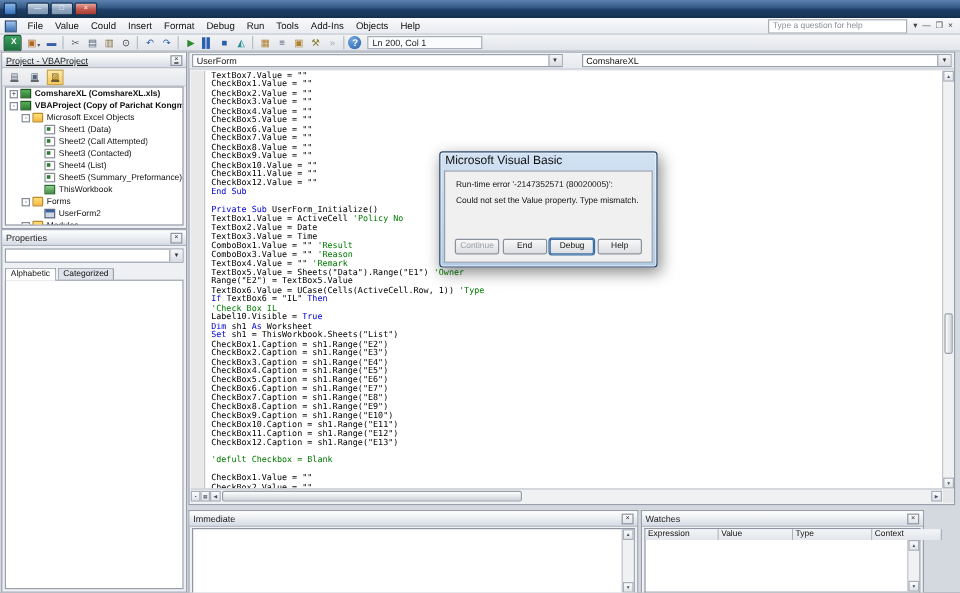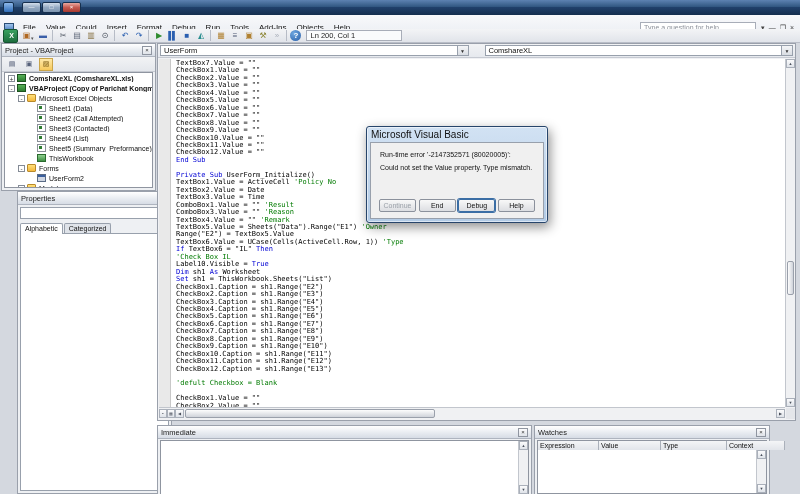--- a/index.html
+++ b/index.html
@@ -12,21 +12,21 @@
   .app-icon{width:9px;height:9px;flex:none;background:linear-gradient(#8db8ea,#2f6db8);
     border:1px solid #14304f;border-radius:2px;margin-right:4px;}
   .title-text{color:#fff;font-size:8px;white-space:nowrap;overflow:hidden;flex:1;
     text-shadow:0 1px 1px rgba(0,0,0,.65);}
   .win-btns{display:flex;gap:1px;margin-left:4px;}
   .wbtn{width:19px;height:11px;box-sizing:border-box;border:1px solid #17304e;border-radius:2px;
     background:linear-gradient(#d3deeb,#93a9c2 50%,#7e96b0);color:#fff;font-size:6px;
     line-height:9px;text-align:center;}
   .wbtn.close{background:linear-gradient(#eba9a0,#c55a50 50%,#a83a30);}
   
-  .menubar{position:absolute;left:0;top:15px;width:800px;height:26px;box-sizing:border-box;
+  .menubar{position:absolute;left:0;top:15px;width:800px;height:14px;box-sizing:border-box;
     background:linear-gradient(#f8f9fb,#e8ebf1);border-bottom:1px solid #c7cbd5;
     display:flex;align-items:center;font-size:8px;padding:0 2px;}
   .menu-app-icon{width:8px;height:8px;margin:0 4px 0 2px;flex:none;
     background:linear-gradient(#9fc4ec,#3a70b5);border:1px solid #2a4d74;}
   .menu-item{padding:1px 5px;white-space:nowrap;}
   .help-box{margin-left:auto;width:108px;height:10px;background:#fff;border:1px solid #a8adb8;
     font-size:7px;color:#8a8f98;padding:0 3px;line-height:10px;white-space:nowrap;overflow:hidden;}
   .mdi-btns{display:flex;align-items:center;gap:4px;margin:0 4px 0 5px;color:#444;font-size:7px;}
   .mdi-btns span{line-height:8px;}
   
@@ -46,21 +46,21 @@
     border:1px solid #a8adb8;font-size:7.5px;line-height:9px;padding:0 4px;color:#222;flex:none;}
   
   .panel{position:absolute;background:#eef0f3;border:1px solid #9aa0ab;box-sizing:border-box;}
   .panel-header{height:12px;background:linear-gradient(#ffffff,#d6dce5);
     border-bottom:1px solid #aeb4bf;display:flex;align-items:center;font-size:7.5px;
     padding:0 3px;color:#222;}
   .panel-close{margin-left:auto;width:10px;height:9px;box-sizing:border-box;
     border:1px solid #8f95a0;background:linear-gradient(#fbfbfc,#dfe3e9);
     font-size:6px;line-height:7px;text-align:center;color:#333;}
   
-  #project-panel{left:1px;top:43px;width:155px;height:148px;}
+  #project-panel{left:1px;top:43px;width:155px;height:148px;text-decoration:underline;}
   .proj-toolbar{height:14px;display:flex;align-items:center;gap:3px;padding:0 3px;
     border-bottom:1px solid #c6cad2;background:linear-gradient(#f2f3f5,#e4e7ec);}
   .pt-icon{width:12px;height:11px;display:flex;align-items:center;justify-content:center;
     font-size:7px;color:#56617a;border:1px solid transparent;}
   .pt-icon.folder{background:linear-gradient(#ffe9a8,#f6c95c);border:1px solid #caa54a;color:#7a5b14;}
   .tree{position:absolute;left:2px;right:2px;top:28px;bottom:2px;background:#fff;
     border:1px solid #8f95a0;overflow:hidden;font-size:7px;}
   .tree-row{height:10px;display:flex;align-items:center;white-space:nowrap;}
   .exp{width:7px;height:7px;box-sizing:border-box;border:1px solid #848b96;background:#fff;
     font-size:6px;line-height:5px;text-align:center;margin-right:2px;flex:none;color:#333;
@@ -70,21 +70,21 @@
   .ti-project{background:linear-gradient(#58b158,#2e7d32);border:1px solid #1d5320;}
   .ti-folder{background:linear-gradient(#ffe07a,#f4b83d);border:1px solid #b98a2a;border-radius:1px;}
   .ti-sheet{background:#fff;border:1px solid #8a8f98;}
   .ti-sheet::after{content:"";position:absolute;left:1px;top:1px;width:3px;height:3px;background:#2e7d32;}
   .ti-workbook{background:linear-gradient(#8fd08f,#3f8f44);border:1px solid #2a6a2e;}
   .ti-form{background:#cfd6e2;border:1px solid #5a6b86;}
   .ti-form::after{content:"";position:absolute;left:0;top:0;right:0;height:2px;background:#3a5f9e;}
   .tree-label{overflow:hidden;text-overflow:clip;}
   .tree-label.b{font-weight:bold;}
   
-  #properties-panel{left:1px;top:191px;width:155px;height:303px;margin-left:16px;}
+  #properties-panel{left:1px;top:191px;width:155px;height:303px;}
   .prop-combo-row{height:16px;padding:2px 2px 1px;box-sizing:border-box;}
   .combo{height:12px;background:#fff;border:1px solid #98a0ac;display:flex;align-items:center;box-sizing:border-box;}
   .combo-btn{margin-left:auto;width:11px;height:100%;box-sizing:border-box;
     background:linear-gradient(#f4f5f7,#d9dde3);border-left:1px solid #98a0ac;
     font-size:5px;text-align:center;line-height:10px;color:#333;}
   .prop-tabs{display:flex;padding:0 2px;height:13px;align-items:flex-end;gap:1px;font-size:7px;}
   .tab{padding:1px 4px 2px;border:1px solid #98a0ac;border-bottom:none;background:#dfe3e9;
     border-radius:2px 2px 0 0;white-space:nowrap;}
   .tab.active{background:#fff;position:relative;z-index:2;}
   .prop-body{position:absolute;left:2px;right:2px;top:41px;bottom:2px;background:#fff;

